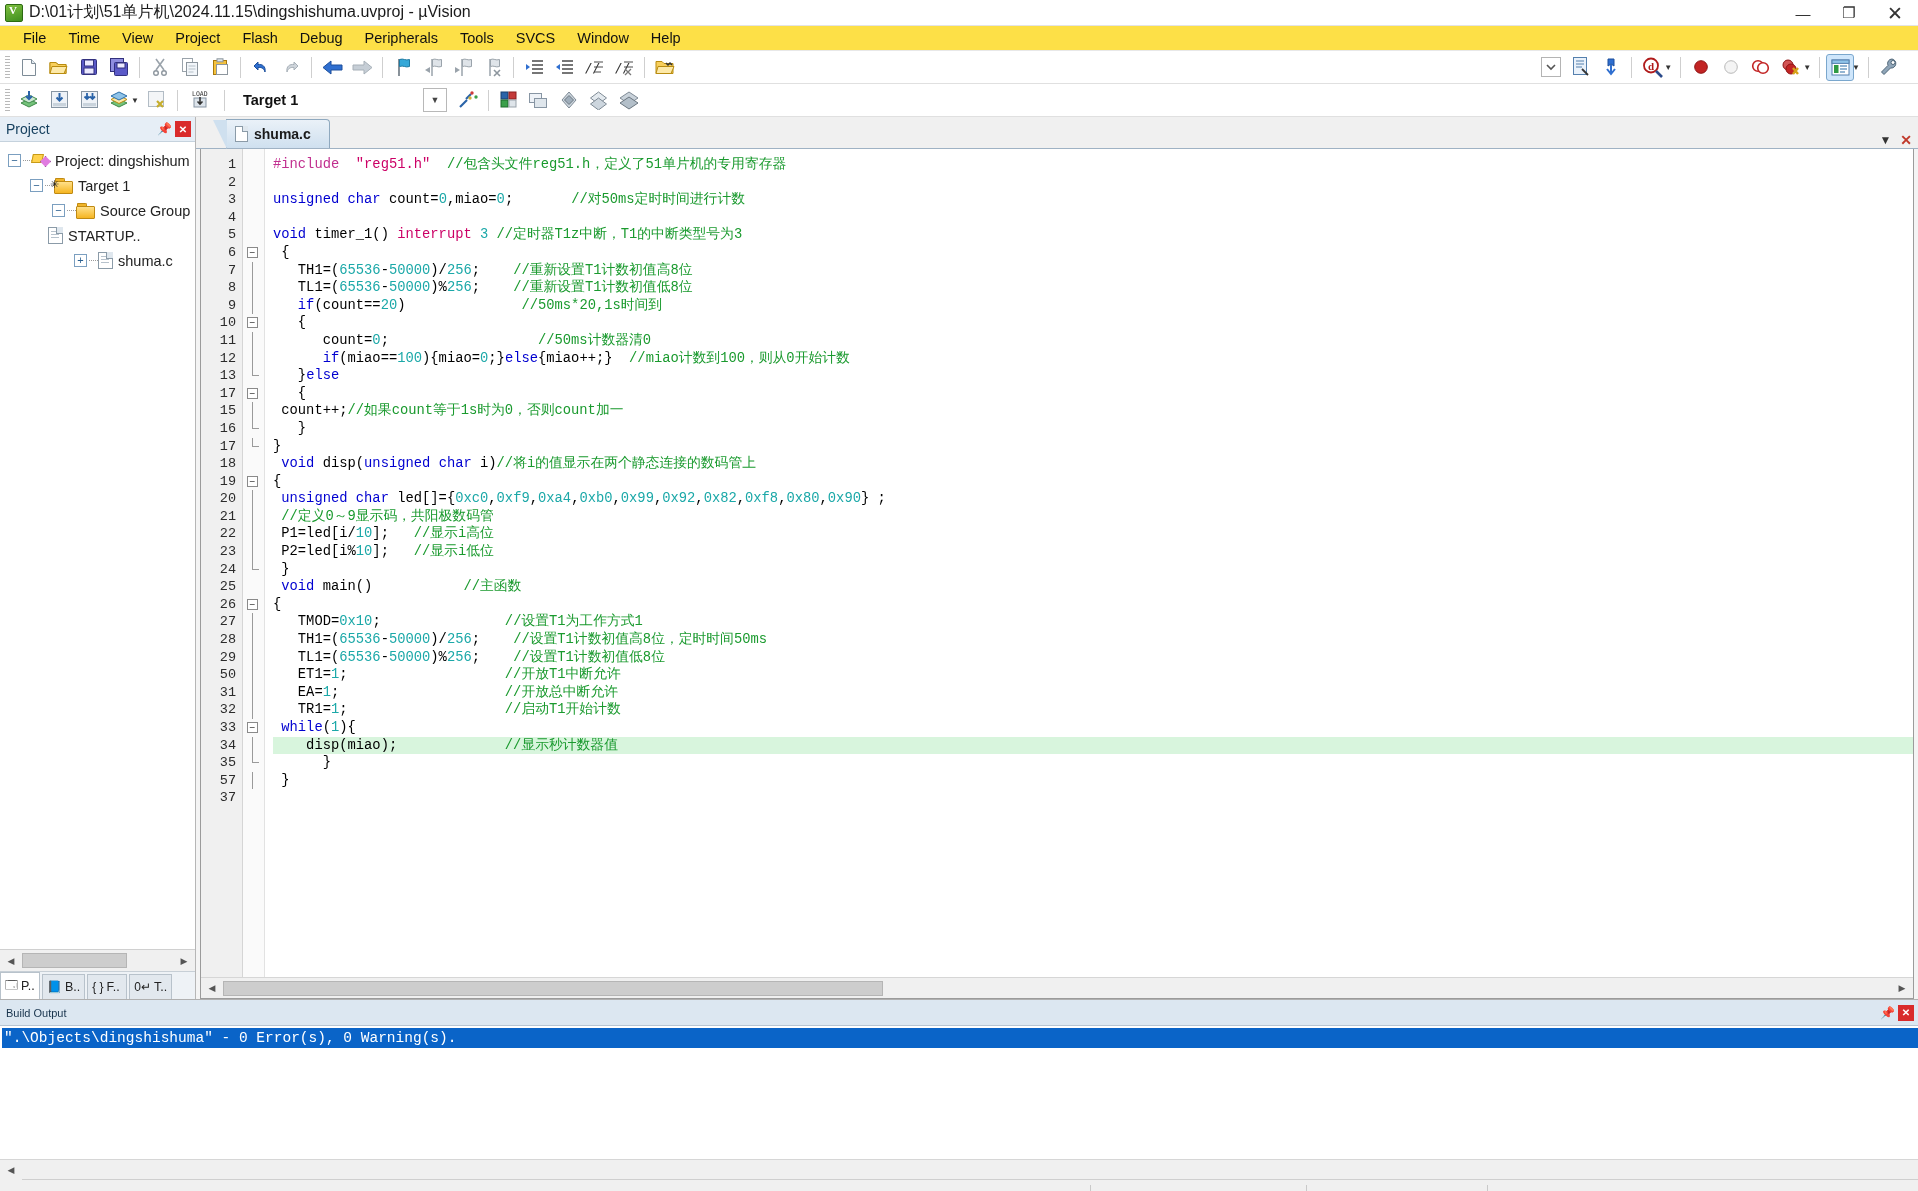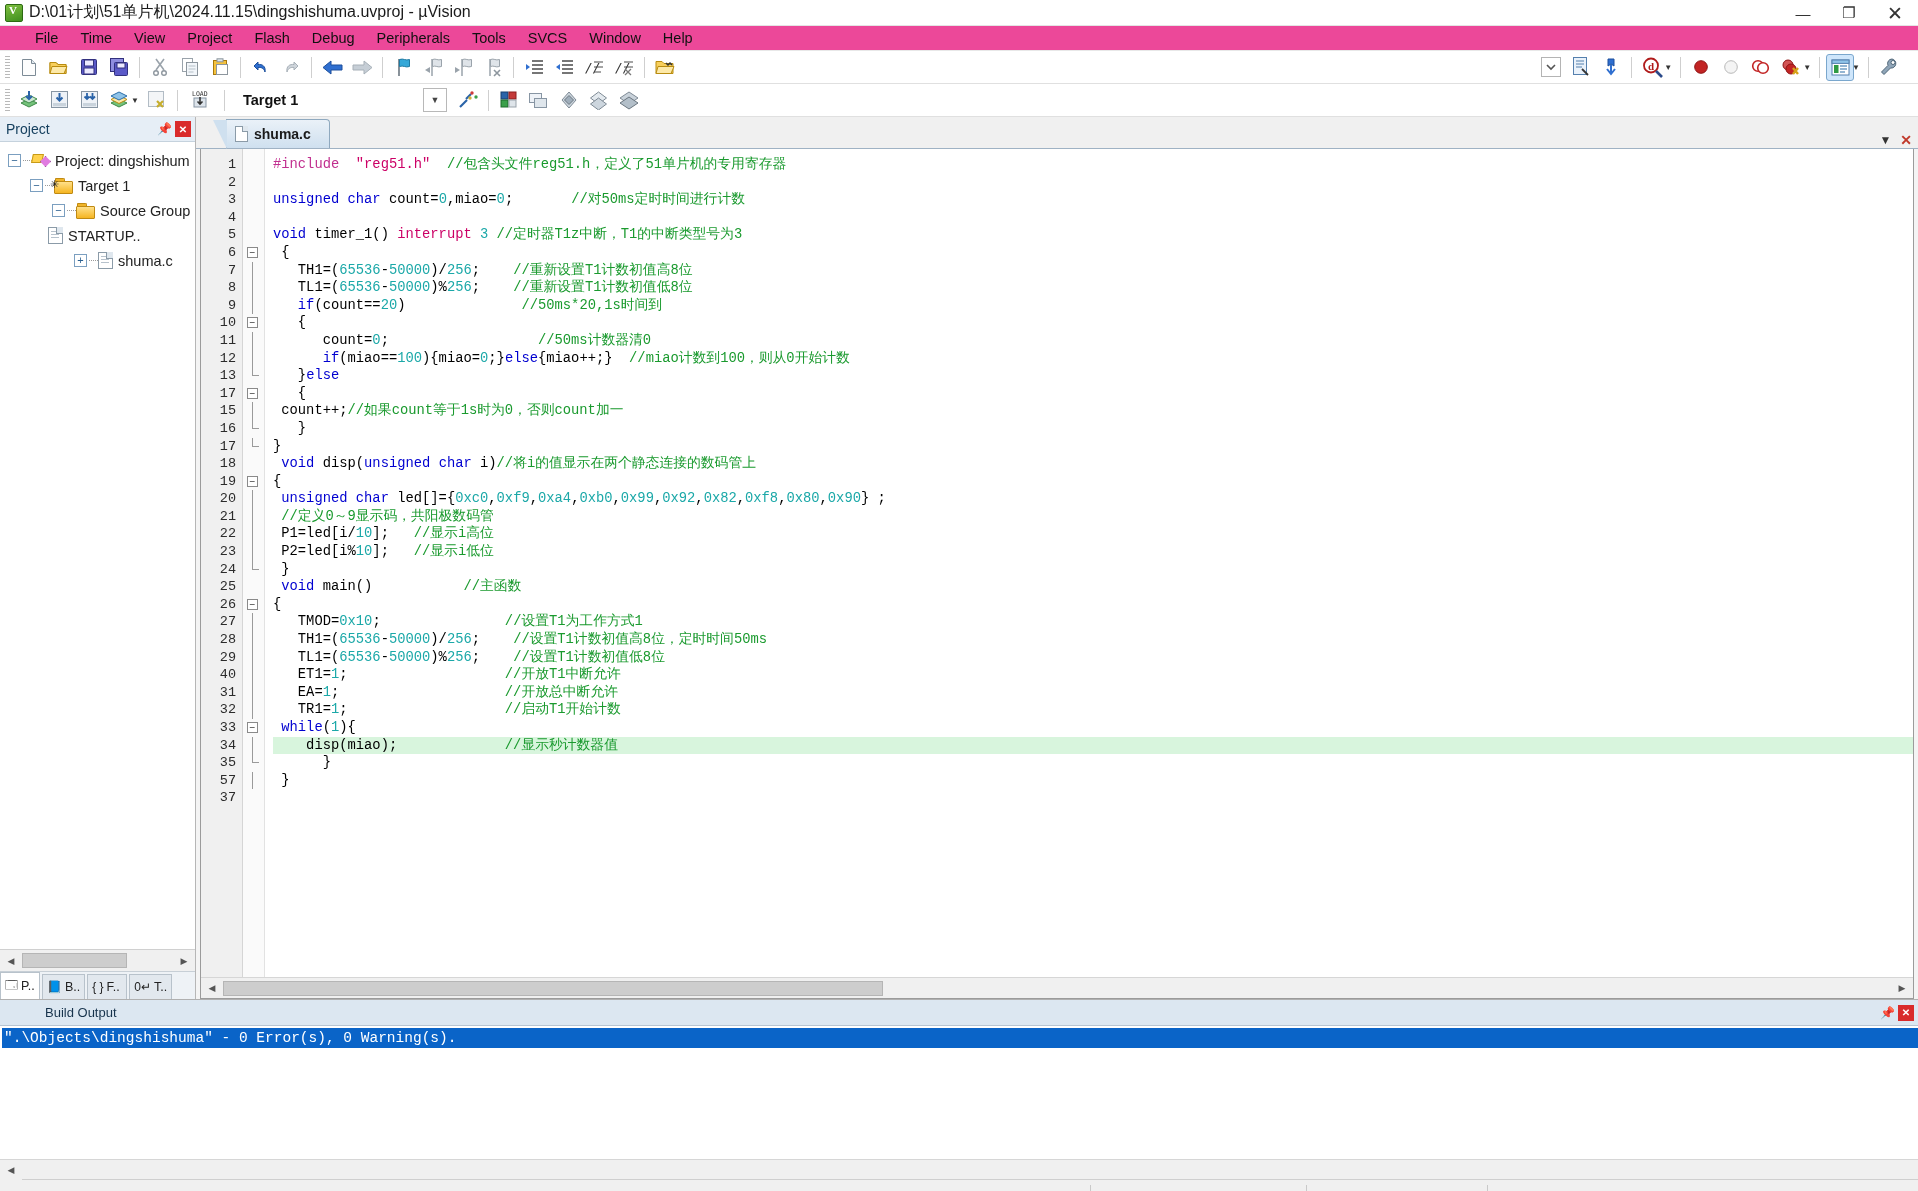--- a/index.html
+++ b/index.html
@@ -40,24 +40,24 @@
   .wbtn {
     width: 46px; height: 26px;
     display:flex; align-items:center; justify-content:center;
     color:#333; font-size:15px;
   }
   .wbtn.close { font-size:19px; }
 
   
   #menubar {
     height: 25px;
-    background: #ec4899;
+    background: #fde047;
     display: flex;
     align-items: center;
-    padding-left: 24px;
+    padding-left: 12px;
     border-bottom: 1px solid #e8e8e8;
   }
   .menu-item {
     font-size: 14.5px; color: #111;
     padding: 3px 11px; white-space: nowrap;
   }
 
   
   .toolbar {
     height: 33px;
@@ -281,21 +281,21 @@
 
   
   #build-panel {
     height: 180px; background:#fff; display:flex; flex-direction:column;
     border-top:1px solid #b0b0b0;
   }
   #build-head {
     height:26px; background:#dce7f1; display:flex; align-items:center;
     padding-left:6px; border-bottom:1px solid #b7c5d2;
   }
-  #build-title { font-size:13px; color:#17334c; flex:1;margin-left:39px; }
+  #build-title { font-size:11px; color:#17334c; flex:1; }
   #build-body {
     flex:1; overflow:hidden; padding:2px 0 0 2px;
     font-family:"Liberation Mono","DejaVu Sans Mono",monospace;
     font-size:14.5px; color:#000;
   }
   #build-body .bl { height:20px; line-height:20px; padding-left:2px; white-space:pre; }
   #build-body .bl.selected { background:#0a64c8; color:#fff; }
   #build-hscroll { height:20px; background:#f0f0f0; border-top:1px solid #d6d6d6; display:flex; align-items:center;}
 
   
@@ -784,21 +784,21 @@
             <div class="ln">20</div>
             <div class="ln">21</div>
             <div class="ln">22</div>
             <div class="ln">23</div>
             <div class="ln">24</div>
             <div class="ln">25</div>
             <div class="ln">26</div>
             <div class="ln">27</div>
             <div class="ln">28</div>
             <div class="ln">29</div>
-            <div class="ln">40</div>
+            <div class="ln">50</div>
             <div class="ln">31</div>
             <div class="ln">32</div>
             <div class="ln">33</div>
             <div class="ln">34</div>
             <div class="ln">35</div>
             <div class="ln">57</div>
             <div class="ln">37</div>
           </div>
         <div id="foldcol">
             <div class="fl"></div>

